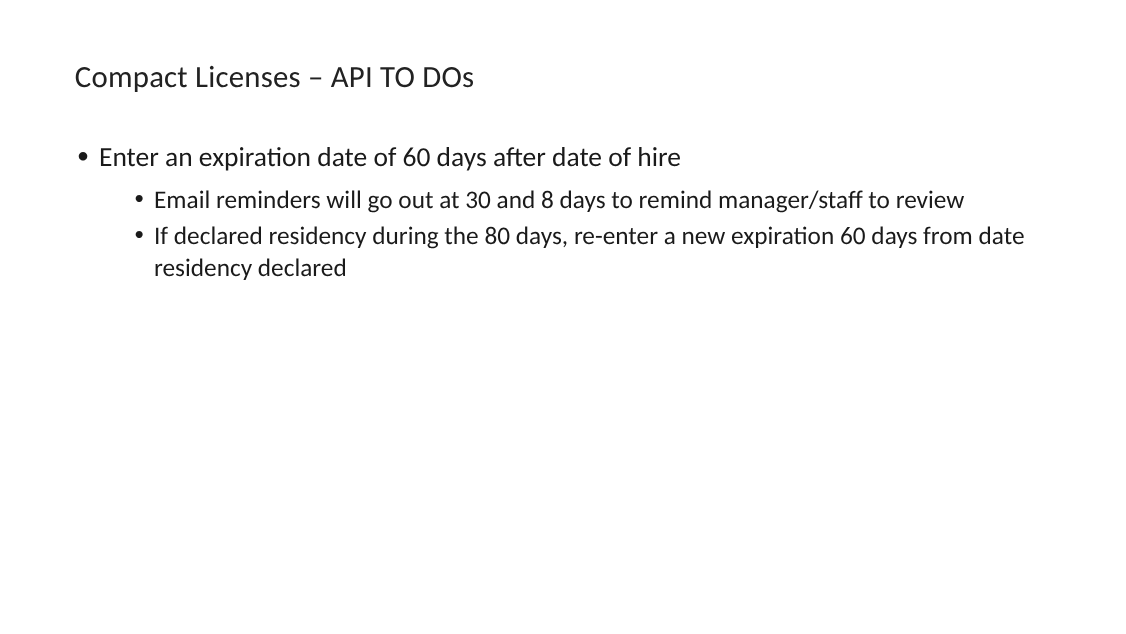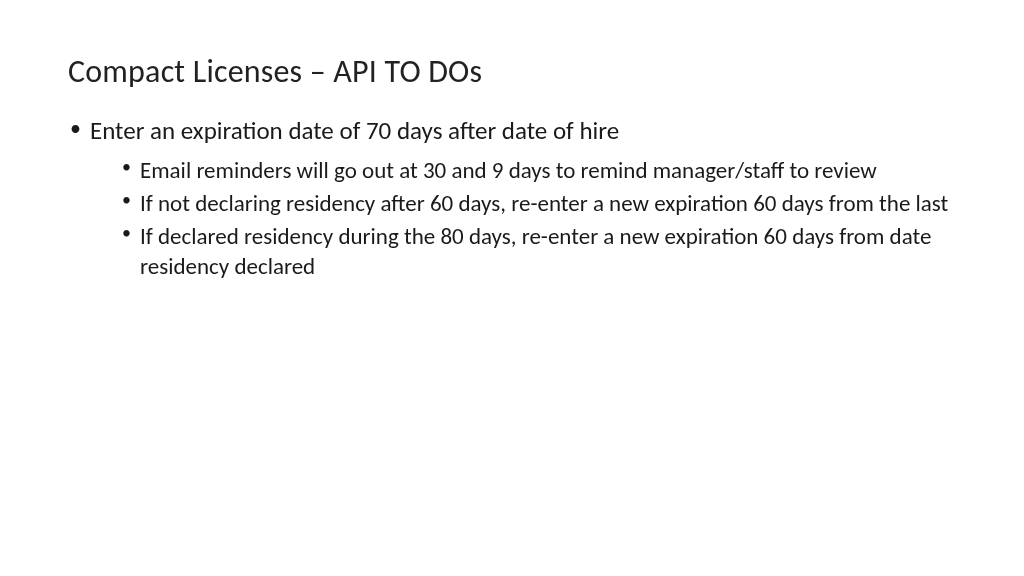--- a/index.html
+++ b/index.html
@@ -10,24 +10,24 @@
     body {
       width: 1024px;
       height: 576px;
       background: #ffffff;
       font-family: Calibri, "Segoe UI", Arial, sans-serif;
       color: #1a1a1a;
       padding: 52px 68px 40px 68px;
       overflow: hidden;
     }
     .title {
-      font-size: 32px;
+      font-size: 28px;
       font-weight: 400;
       color: #222;
-      margin-bottom: 24px;
+      margin-bottom: 40px;
       letter-spacing: 0.2px;
     }
     ul.level1 {
       list-style: none;
       padding-left: 0;
     }
     ul.level1 > li {
       font-size: 25px;
       line-height: 1.3;
       margin-bottom: 28px;
@@ -61,20 +61,19 @@
       font-size: 18px;
     }
   </style>
 </head>
 <body>
 
 <h1 class="title">Compact Licenses – API TO DOs</h1>
 
 <ul class="level1">
   <li>
-    <span>Enter an expiration date of 70 days after date of hire</span>
+    <span>Enter an expiration date of 60 days after date of hire</span>
     <ul class="level2">
-      <li><span>Email reminders will go out at 30 and 9 days to remind manager/staff to review</span></li>
-      <li><span>If not declaring residency after 60 days, re-enter a new expiration 60 days from the last</span></li>
+      <li><span>Email reminders will go out at 30 and 8 days to remind manager/staff to review</span></li>
       <li><span>If declared residency during the 80 days, re-enter a new expiration 60 days from date residency declared</span></li>
     </ul>
   </li>
 </ul>
 
 </body></html>

